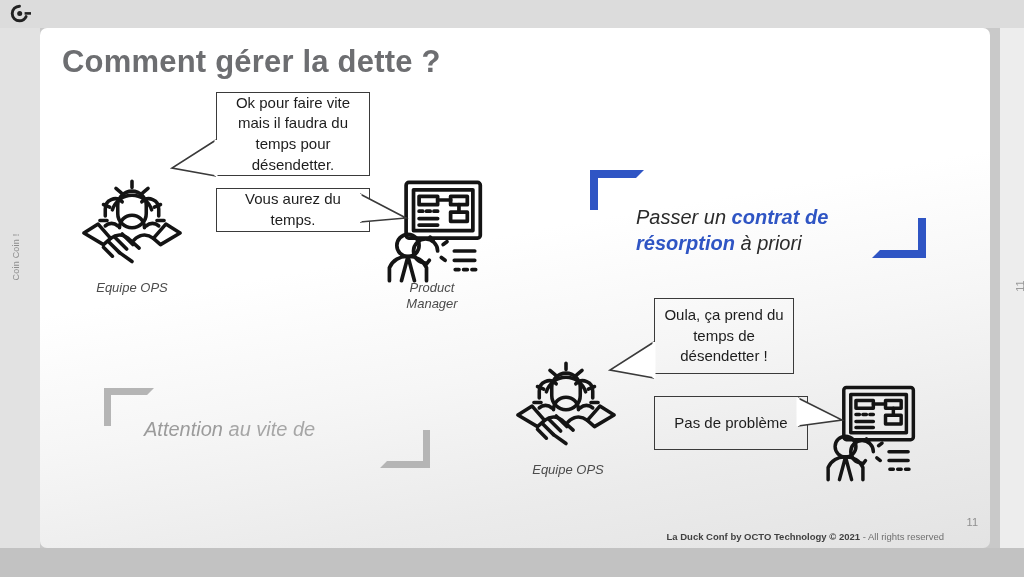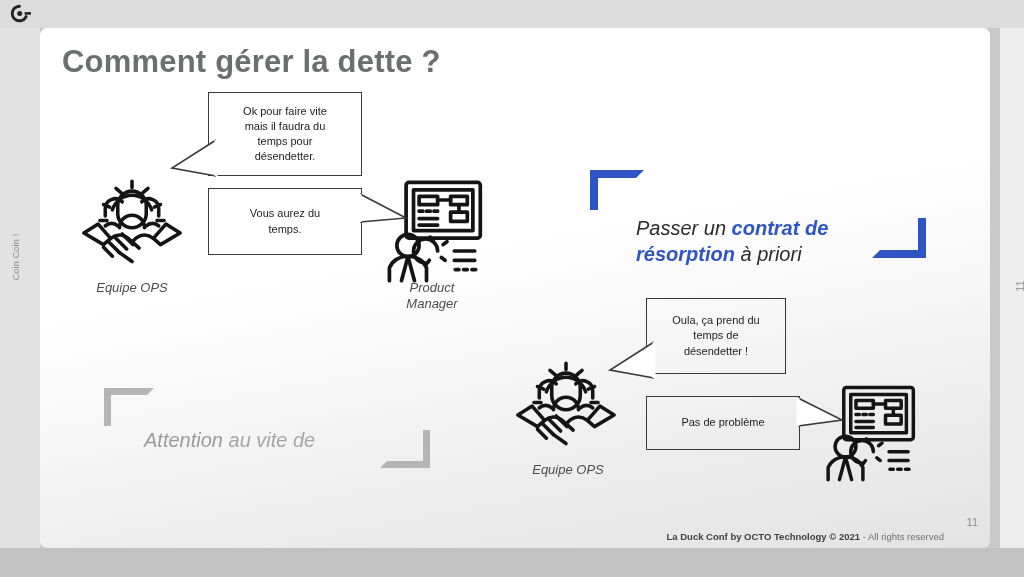--- a/index.html
+++ b/index.html
@@ -128,50 +128,50 @@
   
   .bubble {
     position: absolute;
     border: 1.6px solid #3a3a3a;
     background: transparent;
     box-sizing: border-box;
     display: flex;
     align-items: center;
     justify-content: center;
     text-align: center;
-    font-size: 11px;
+    font-size: 15px;
     color: #1d1d1d;
     line-height: 1.38;
     white-space: pre-line;
     padding: 4px 8px;
+    margin-left: 8px;
   }
   .bubble-tail { position: absolute; overflow: visible; }
   .bubble-tail svg { display: block; overflow: visible; }
 
   .b1 { left: 168px; top: 64px;  width: 154px; height: 84px; }
-  .b2 { left: 168px; top: 160px; width: 154px; height: 67px; }
+  .b2 { left: 168px; top: 160px; width: 154px; height: 44px; }
   .b3 { left: 606px; top: 270px; width: 140px; height: 76px; }
   .b4 { left: 606px; top: 368px; width: 154px; height: 54px; }
 
   .t1 { left: 132px; top: 108px; width: 44px; height: 44px; }
   .t2 { left: 320px; top: 164px; width: 48px; height: 44px; }
   .t3 { left: 570px; top: 312px; width: 44px; height: 42px; }
   .t4 { left: 758px; top: 368px; width: 46px; height: 42px; }
 
   
   .callout { position: absolute; }
   .callout .corner { position: absolute; }
   .callout .corner svg { display: block; }
   .callout-text {
     position: absolute;
     font-size: 20px;
     font-style: italic;
     line-height: 1.32;
     white-space: nowrap;
-    margin-top: 11px;
   }
 
   .callout-blue { left: 548px; top: 140px; width: 340px; height: 110px; }
   .callout-blue .corner-tl { left: 0;    top: 0; }
   .callout-blue .corner-br { right: 0;   top: 50px; }
   .callout-blue .callout-text {
     left: 48px; top: 36px;
     color: #2b2b2b;
   }
   .callout-blue .hl { color: #2f55c4; font-weight: bold; }

